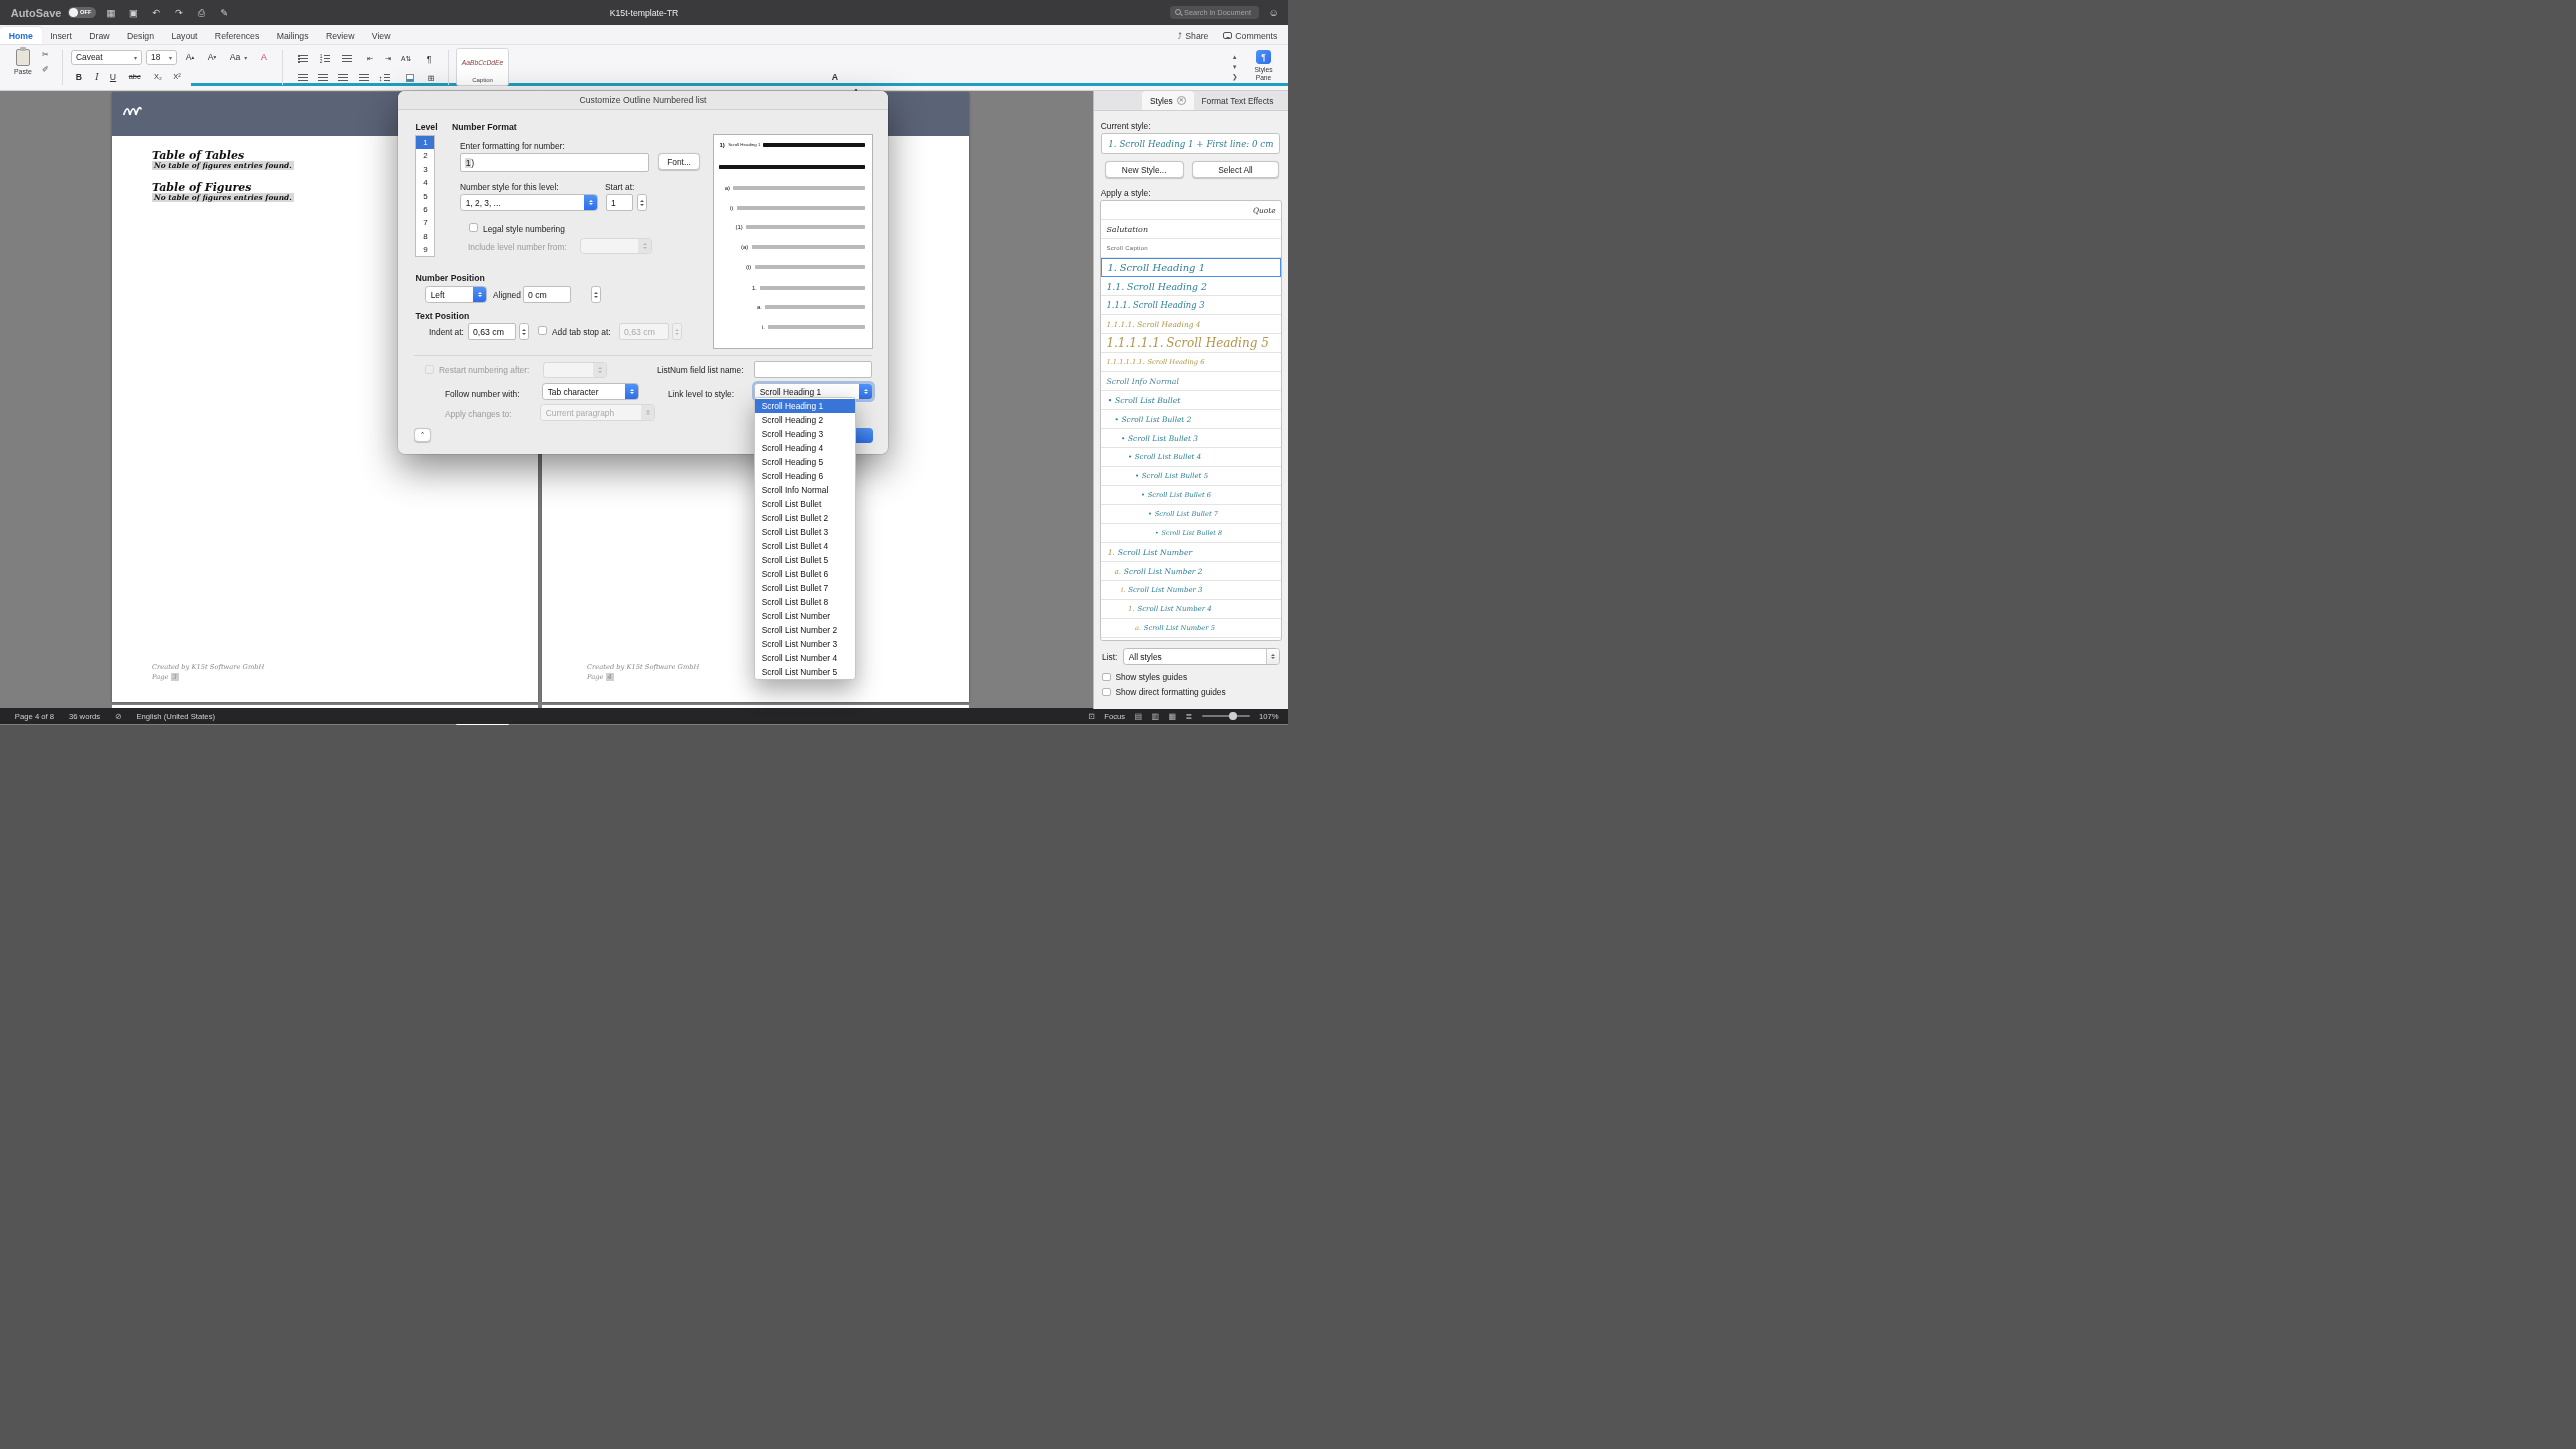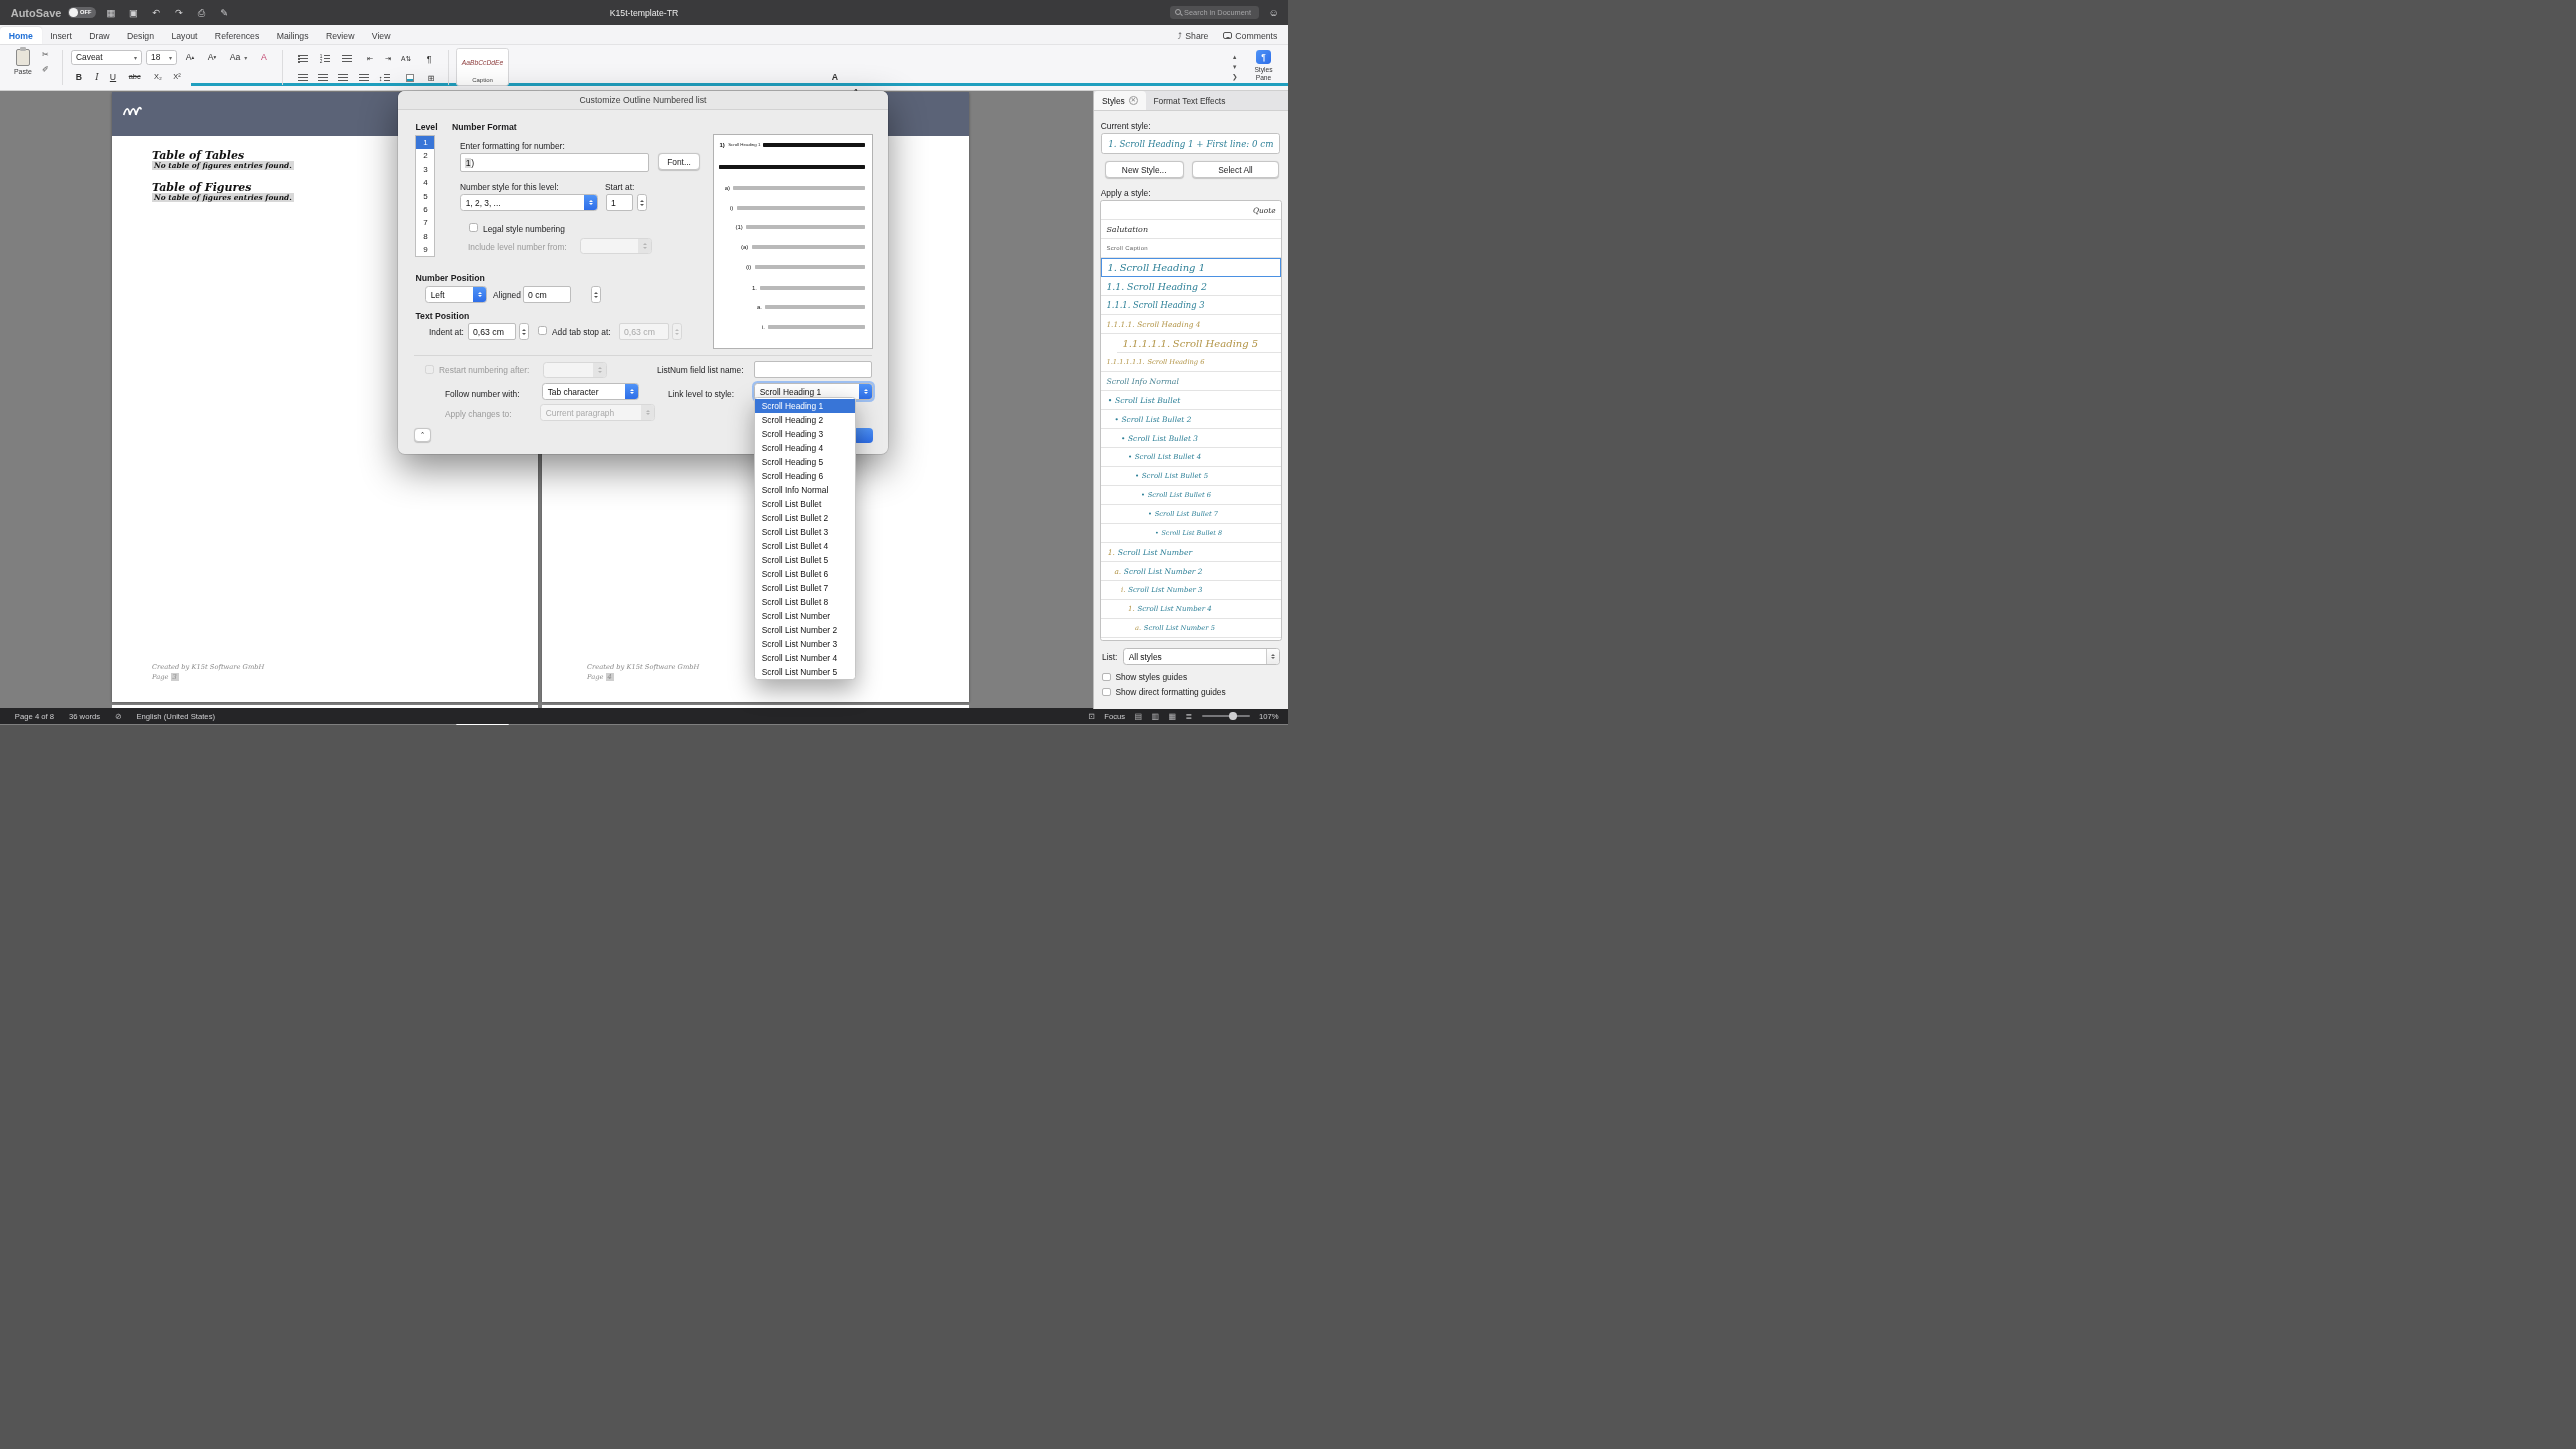--- a/index.html
+++ b/index.html
@@ -117,21 +117,21 @@
   .collapse-btn { font-size:6.7px; color:#444; }
   .ok-sliver { position:absolute; left:455px; top:337px; width:20px; height:14.8px; background:linear-gradient(#4f93f7,#2e6ee8); border-radius:4px; z-index:55; }
 
   
   .popup { position:absolute; left:754px; top:397px; width:102px; background:#fff; border:0.7px solid #c6c6c6; border-radius:3.4px; box-shadow:0 9.4px 24px rgba(0,0,0,.35); z-index:60; padding:0.7px 0; }
   .dd-item { height:14px; line-height:14px; font-size:8.4px; color:#111; padding:0 6.7px; white-space:nowrap; }
   .dd-item.sel { background:#3875d7; color:#fff; }
 
   
   .styles-pane { position:absolute; left:1093px; top:91px; width:195px; height:618px; background:#f0f0f0; border-left:0.7px solid #bcbcbc; z-index:40; }
-  .sp-tabs { position:absolute; left:0; top:0; width:100%; height:20px; background:#e4e4e6; display:flex; align-items:stretch; border-bottom:0.7px solid #d0d0d0; }
+  .sp-tabs { position:absolute; left:0; top:0; width:100%; height:20px; background:#e4e4e6; display:flex; align-items:stretch; border-bottom:0.7px solid #d0d0d0;padding-left:48px; }
   .sp-tab { display:flex; align-items:center; gap:4px; padding:0 8px; font-size:8.4px; color:#333; }
   .sp-tab.active { background:#f7f7f7; border-radius:4px 4px 0 0; color:#111; }
   .close-circ { width:8.7px; height:8.7px; border-radius:50%; border:0.7px solid #9a9a9a; color:#777; font-size:6px; line-height:7.4px; text-align:center; }
   .sp-box { position:absolute; background:#fff; border:0.7px solid #c2c2c2; border-radius:2.7px; }
   .sp-row { height:19px; border-bottom:0.7px solid #e3e3e3; display:flex; align-items:center; padding:0 5.4px; white-space:nowrap; overflow:hidden; }
   .sp-row.selrow { border:1.3px solid #4a90e2; }
   .sp-row .pfx { margin-right:2.7px; }
   .r-quote { justify-content:flex-end; font-family:"DejaVu Serif",serif; font-style:italic; font-size:7.4px; color:#333; }
   .r-salut { font-family:"DejaVu Serif",serif; font-style:italic; font-size:8px; color:#333; }
   .r-scap { font-size:6px; color:#666; letter-spacing:0.3px; }
@@ -599,21 +599,21 @@
           <span>Scroll Heading 2</span>
         </div>
       <div class="sp-row script teal" style="font-size:8.4px;">
           <span class="pfx">1.1.1.</span>
           <span>Scroll Heading 3</span>
         </div>
       <div class="sp-row script gold" style="font-size:7.4px;">
           <span class="pfx">1.1.1.1.</span>
           <span>Scroll Heading 4</span>
         </div>
-      <div class="sp-row script gold" style="font-size:10px;margin-left:16px;">
+      <div class="sp-row script gold" style="font-size:12px;">
           <span class="pfx">1.1.1.1.1.</span>
           <span>Scroll Heading 5</span>
         </div>
       <div class="sp-row script gold" style="font-size:6.7px;">
           <span class="pfx">1.1.1.1.1.1.</span>
           <span>Scroll Heading 6</span>
         </div>
       <div class="sp-row r-info">
           <span>Scroll Info Normal</span>
         </div>

